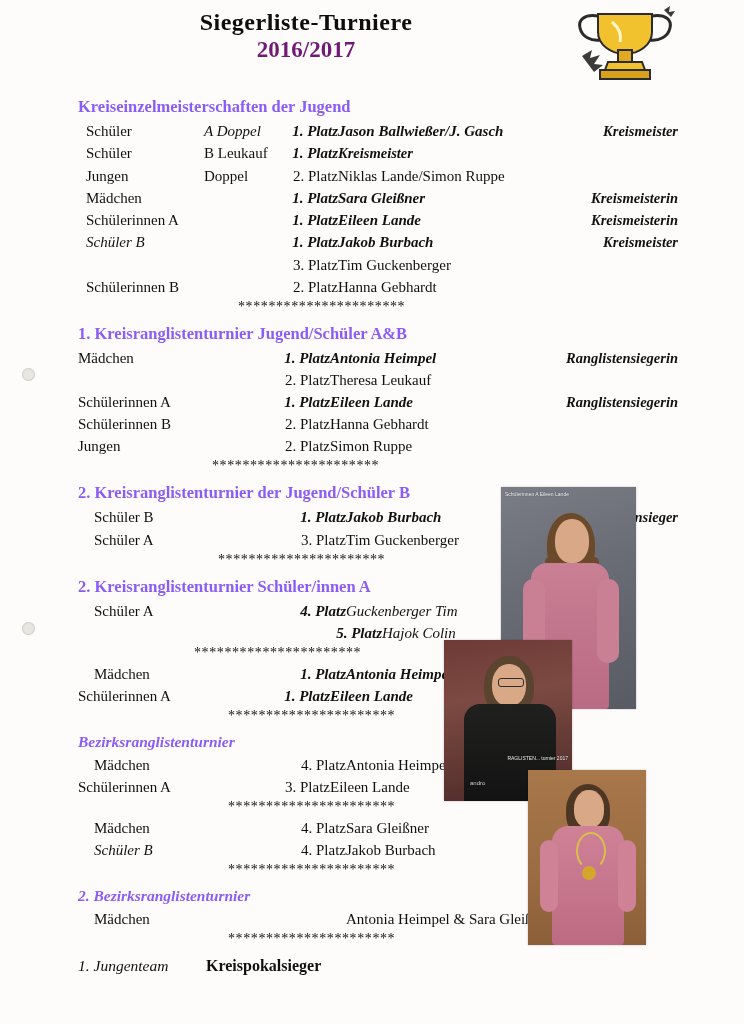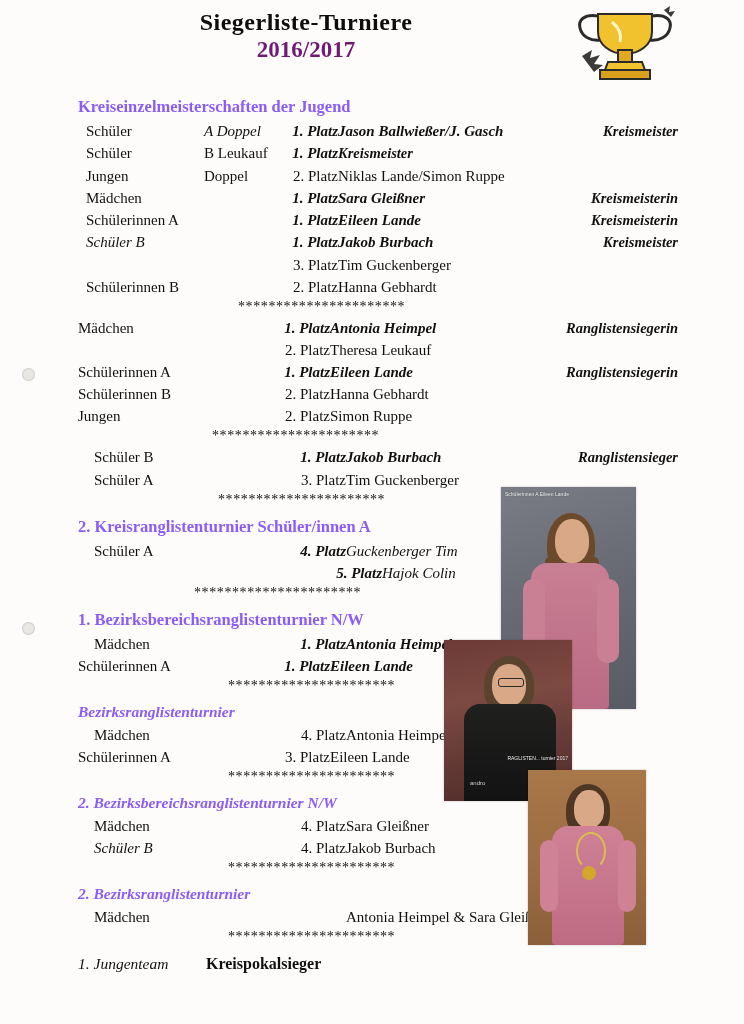--- a/index.html
+++ b/index.html
@@ -277,20 +277,21 @@
         <span class="cat indent-a">Schülerinnen B</span>
         <span class="sub"></span>
         <span class="place">2. Platz</span>
         <span class="name">Hanna Gebhardt</span>
         <span class="award"></span>
       </div>
       <div class="stars" style="margin-left:160px">**********************</div>
     </div>
 
     <div class="section">
+      <div class="section-heading">1. Kreisranglistenturnier Jugend/Schüler A&amp;B</div>
       <div class="row">
         <span class="cat">Mädchen</span>
         <span class="sub"></span>
         <span class="place bi">1. Platz</span>
         <span class="name bi">Antonia Heimpel</span>
         <span class="award">Ranglistensiegerin</span>
       </div>
       <div class="row">
         <span class="cat"></span>
         <span class="sub"></span>
@@ -316,20 +317,21 @@
         <span class="cat">Jungen</span>
         <span class="sub"></span>
         <span class="place">2. Platz</span>
         <span class="name">Simon Ruppe</span>
         <span class="award"></span>
       </div>
       <div class="stars" style="margin-left:134px">**********************</div>
     </div>
 
     <div class="section">
+      <div class="section-heading">2. Kreisranglistenturnier der Jugend/Schüler B</div>
       <div class="row">
         <span class="cat indent-b">Schüler B</span>
         <span class="sub"></span>
         <span class="place bi">1. Platz</span>
         <span class="name bi">Jakob Burbach</span>
         <span class="award">Ranglistensieger</span>
       </div>
       <div class="row">
         <span class="cat indent-b">Schüler A</span>
         <span class="sub"></span>
@@ -353,21 +355,20 @@
         <span class="cat indent-b"></span>
         <span class="sub"></span>
         <span class="place bi" style="padding-left:36px">5. Platz</span>
         <span class="name ital">Hajok Colin</span>
         <span class="award"></span>
       </div>
       <div class="stars" style="margin-left:116px">**********************</div>
     </div>
 
     <div class="section">
-      <div class="section-heading">1. Bezirksbereichsranglistenturnier N/W</div>
       <div class="row">
         <span class="cat indent-b">Mädchen</span>
         <span class="sub"></span>
         <span class="place bi">1. Platz</span>
         <span class="name bi">Antonia Heimpel</span>
         <span class="award"></span>
       </div>
       <div class="row">
         <span class="cat">Schülerinnen A</span>
         <span class="sub"></span>
@@ -391,21 +392,20 @@
         <span class="cat">Schülerinnen A</span>
         <span class="sub"></span>
         <span class="place">3. Platz</span>
         <span class="name">Eileen Lande</span>
         <span class="award"></span>
       </div>
       <div class="stars" style="margin-left:150px">**********************</div>
     </div>
 
     <div class="section">
-      <div class="section-heading italic">2. Bezirksbereichsranglistenturnier N/W</div>
       <div class="row">
         <span class="cat indent-b">Mädchen</span>
         <span class="sub"></span>
         <span class="place">4. Platz</span>
         <span class="name">Sara Gleißner</span>
         <span class="award"></span>
       </div>
       <div class="row">
         <span class="cat indent-b ital">Schüler B</span>
         <span class="sub"></span>

